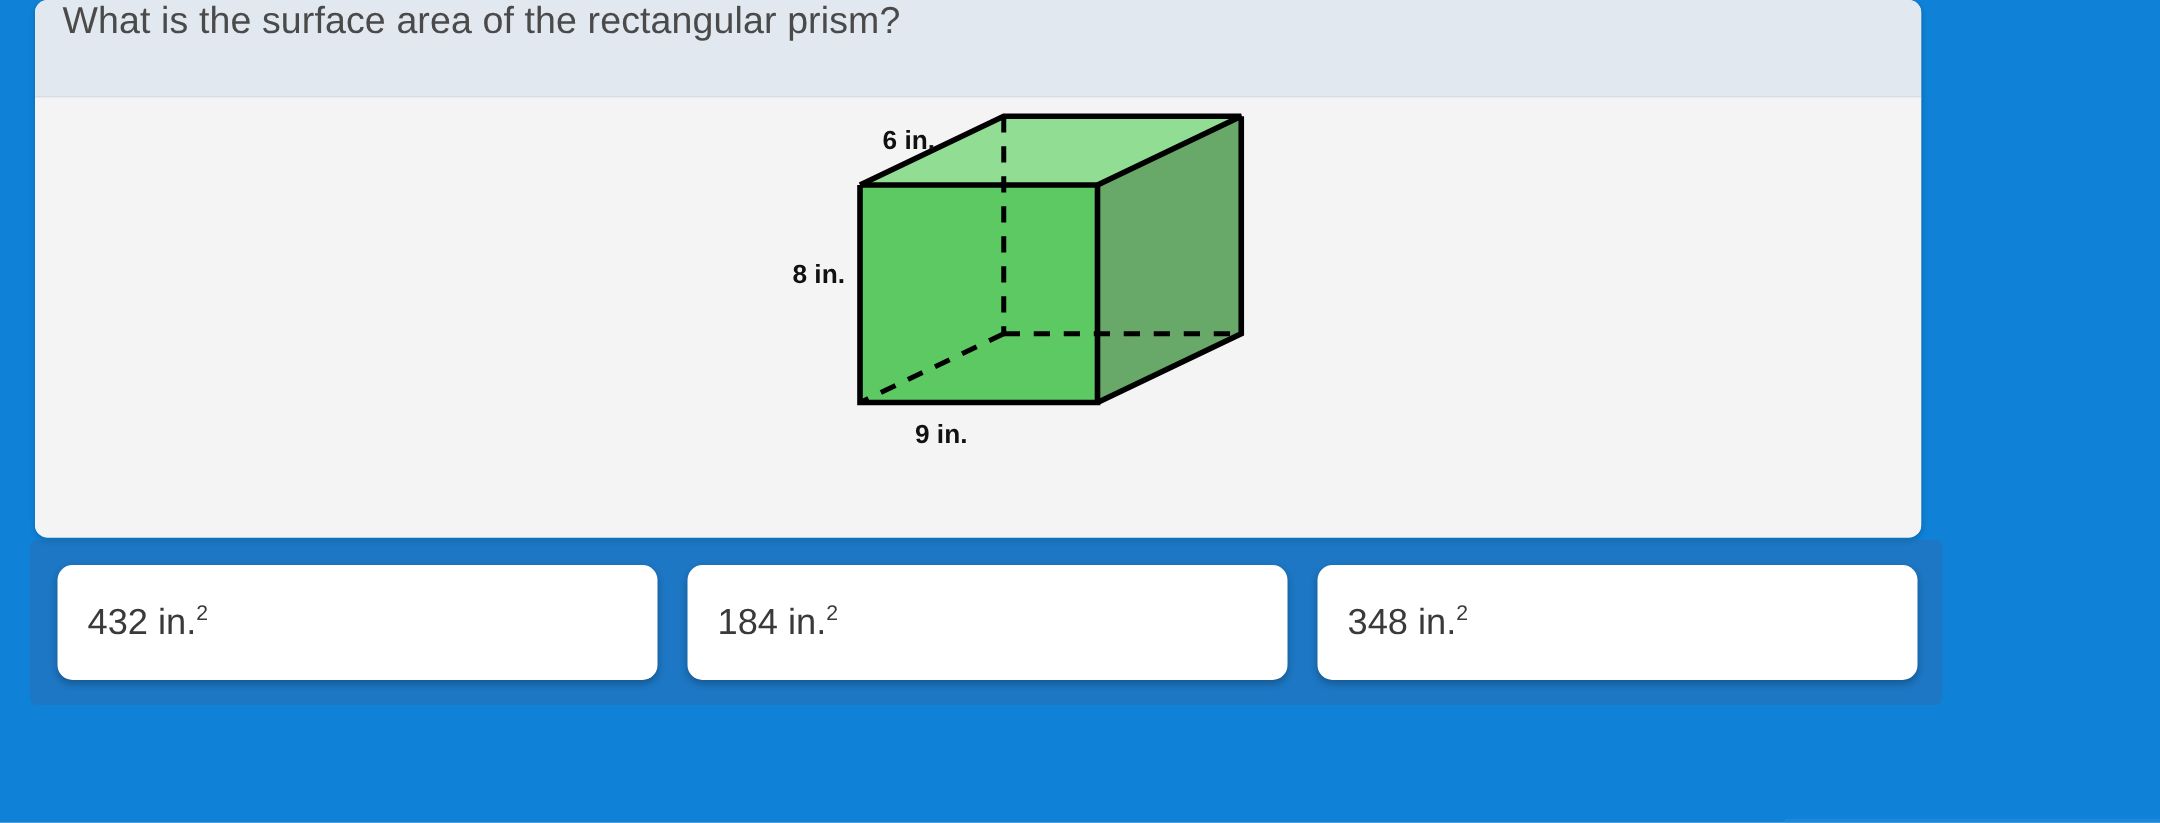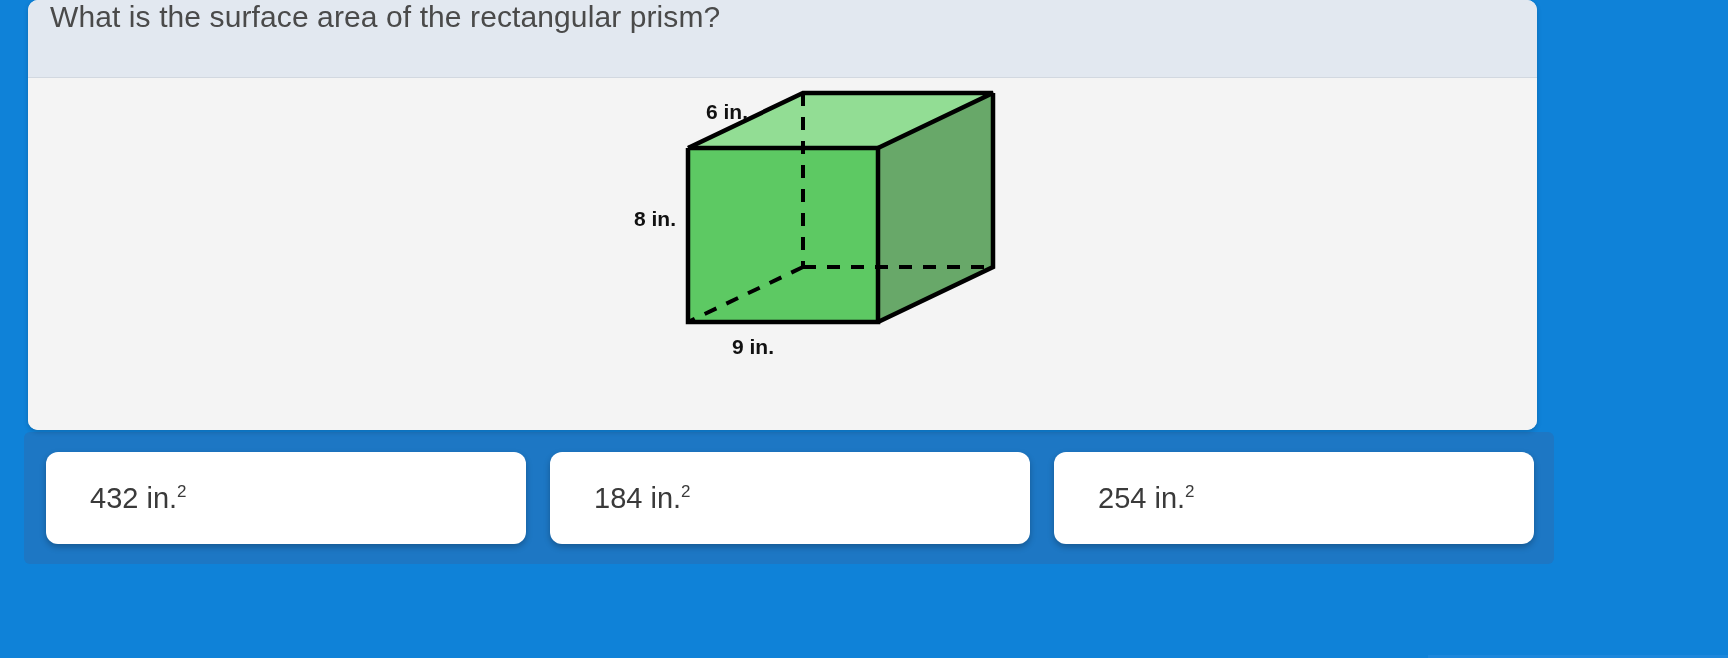--- a/index.html
+++ b/index.html
@@ -95,21 +95,21 @@
     gap: 24px;
   }
 
   .answer-button {
     flex: 1 1 0;
     background: #ffffff;
     border-radius: 12px;
     box-shadow: 0 3px 6px rgba(0,0,0,0.25);
     display: flex;
     align-items: center;
-    padding-left: 44px;
+    padding-left: 24px;
     box-sizing: border-box;
     cursor: pointer;
     border: none;
     font-family: "Liberation Sans", sans-serif;
   }
 
   .answer-label {
     font-size: 29px;
     color: #3a3a3a;
     white-space: nowrap;
@@ -188,21 +188,21 @@
     <div class="answer-button">
       <span class="answer-label"><span>432</span>&nbsp;<span>in.</span><sup>2</sup></span>
     </div>
 
     <div class="answer-button">
       <span class="answer-label"><span>184</span>&nbsp;<span>in.</span><sup>2</sup></span>
     </div>
 
 
     <div class="answer-button">
-      <span class="answer-label"><span>254</span>&nbsp;<span>in.</span><sup>2</sup></span>
+      <span class="answer-label"><span>348</span>&nbsp;<span>in.</span><sup>2</sup></span>
     </div>
 
   </div>
 
   <div id="bottom-strip"></div>
   <div id="bottom-strip-accent"></div>
 
 </div>
 
 </body></html>

